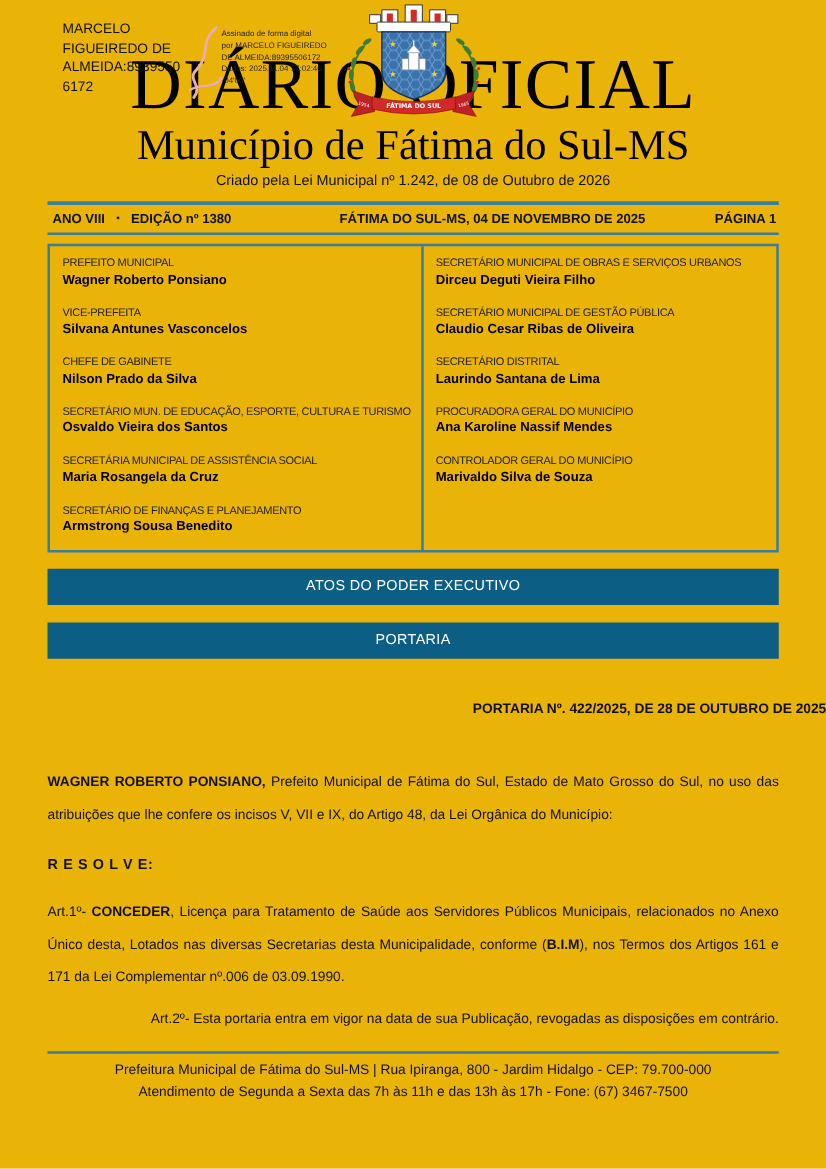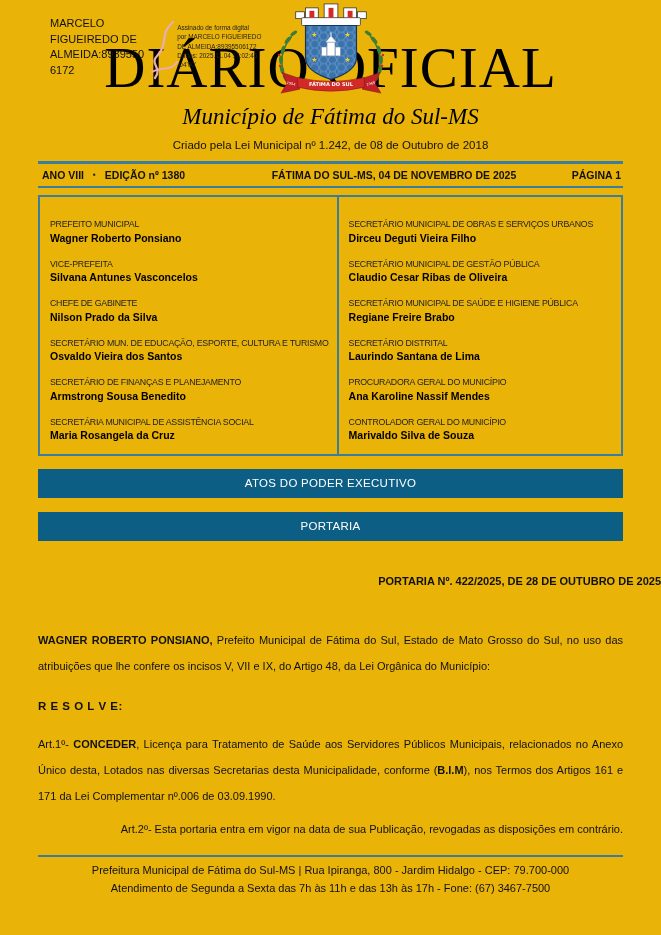--- a/index.html
+++ b/index.html
@@ -19,34 +19,34 @@
   .sig-name{width:104px;font-size:11px;line-height:15.5px;color:#111;overflow-wrap:anywhere;}
   .sig-mark{margin:2px -2px 0 0;flex:0 0 30px;}
   .sig-details{width:92px;font-size:6.4px;line-height:9.3px;color:#222;padding-top:7px;}
 
   
   .crest{position:absolute;left:calc(50% - 65px);top:1px;width:130px;height:98px;}
 
   
   .masthead{padding-top:38px;text-align:center;}
   .masthead h1{font-family:"Liberation Serif",serif;font-weight:400;font-size:57px;line-height:60px;letter-spacing:1px;color:#000;}
-  .masthead h2{font-family:"Liberation Serif",serif;font-weight:400;font-size:23px;line-height:38px;color:#000;font-style:italic;}
+  .masthead h2{font-family:"Liberation Serif",serif;font-weight:400;font-size:34px;line-height:38px;color:#000;}
   .masthead .tagline{font-size:11.5px;line-height:15px;margin-top:2px;color:#111;}
 
   
   .issue-bar{margin:8px 38px 0;border-top:3px solid var(--rule);border-bottom:2px solid var(--rule);
     display:flex;align-items:center;padding:5px 2px 5px 4px;font-size:10.5px;font-weight:bold;color:#111;}
   .issue-left{display:flex;align-items:center;gap:9px;white-space:nowrap;}
   .issue-sep{font-size:8px;position:relative;top:-1px;}
   .issue-date{flex:1;text-align:center;white-space:nowrap;padding-left:31px;}
   .issue-page{white-space:nowrap;}
 
   
   .officials{margin:7px 38px 0;border:2px solid var(--rule);display:grid;grid-template-columns:1fr 1fr;}
-  .off-col{padding:22px 8px 8px 10px;}
+  .off-col{padding:8px 8px 8px 10px;}
   .off-col.right{border-left:2px solid var(--rule);}
   .off-entry{margin-bottom:14px;}
   .off-entry:last-child{margin-bottom:4px;}
   .off-role{font-size:8.8px;line-height:11.5px;letter-spacing:-0.25px;white-space:nowrap;color:#222;}
   .off-name{font-size:10.5px;line-height:14px;font-weight:bold;color:#000;}
 
   
   .banner{margin:13px 38px 0;height:29px;line-height:29px;background:var(--banner-bg);
     color:#fff;font-weight:normal;font-size:11.5px;text-align:center;letter-spacing:0.3px;}
   .banner + .banner{margin-top:14px;}
@@ -155,21 +155,21 @@
       <path d="M32,78 Q66,86 100,78 L100,88 Q66,96 32,88 Z" fill="#d22b27" stroke="#7a1212" stroke-width="0.5"></path>
       <text x="66" y="86.8" text-anchor="middle" font-size="5.2" font-weight="bold" fill="#fff" font-family="DejaVu Sans, sans-serif">FÁTIMA DO SUL</text>
       <text x="25" y="85.5" text-anchor="middle" font-size="3.6" fill="#fff" transform="rotate(14 25 85.5)" font-family="DejaVu Sans, sans-serif">1954</text>
       <text x="107" y="85.5" text-anchor="middle" font-size="3.6" fill="#fff" transform="rotate(-14 107 85.5)" font-family="DejaVu Sans, sans-serif">1965</text>
     </svg>
   </div>
 
   <div class="masthead">
     <h1>DIÁRIO OFICIAL</h1>
     <h2>Município de Fátima do Sul-MS</h2>
-    <div class="tagline">Criado pela Lei Municipal nº 1.242, de 08 de Outubro de 2018</div>
+    <div class="tagline">Criado pela Lei Municipal nº 1.242, de 08 de Outubro de 2026</div>
   </div>
 
   <div class="issue-bar">
     <div class="issue-left">
       <span>ANO VIII</span>
       <span class="issue-sep">▪</span>
       <span>EDIÇÃO nº 1380</span>
     </div>
     <div class="issue-date">FÁTIMA DO SUL-MS, 04 DE NOVEMBRO DE 2025</div>
     <div class="issue-page">PÁGINA 1</div>
@@ -187,40 +187,36 @@
       </div>
       <div class="off-entry">
         <div class="off-role">CHEFE DE GABINETE</div>
         <div class="off-name">Nilson Prado da Silva</div>
       </div>
       <div class="off-entry">
         <div class="off-role">SECRETÁRIO MUN. DE EDUCAÇÃO, ESPORTE, CULTURA E TURISMO</div>
         <div class="off-name">Osvaldo Vieira dos Santos</div>
       </div>
       <div class="off-entry">
+        <div class="off-role">SECRETÁRIA MUNICIPAL DE ASSISTÊNCIA SOCIAL</div>
+        <div class="off-name">Maria Rosangela da Cruz</div>
+      </div>
+      <div class="off-entry">
         <div class="off-role">SECRETÁRIO DE FINANÇAS E PLANEJAMENTO</div>
         <div class="off-name">Armstrong Sousa Benedito</div>
       </div>
-      <div class="off-entry">
-        <div class="off-role">SECRETÁRIA MUNICIPAL DE ASSISTÊNCIA SOCIAL</div>
-        <div class="off-name">Maria Rosangela da Cruz</div>
-      </div>
     </div>
     <div class="off-col right">
       <div class="off-entry">
         <div class="off-role">SECRETÁRIO MUNICIPAL DE OBRAS E SERVIÇOS URBANOS</div>
         <div class="off-name">Dirceu Deguti Vieira Filho</div>
       </div>
       <div class="off-entry">
         <div class="off-role">SECRETÁRIO MUNICIPAL DE GESTÃO PÚBLICA</div>
         <div class="off-name">Claudio Cesar Ribas de Oliveira</div>
-      </div>
-      <div class="off-entry">
-        <div class="off-role">SECRETÁRIO MUNICIPAL DE SAÚDE E HIGIENE PÚBLICA</div>
-        <div class="off-name">Regiane Freire Brabo</div>
       </div>
       <div class="off-entry">
         <div class="off-role">SECRETÁRIO DISTRITAL</div>
         <div class="off-name">Laurindo Santana de Lima</div>
       </div>
       <div class="off-entry">
         <div class="off-role">PROCURADORA GERAL DO MUNICÍPIO</div>
         <div class="off-name">Ana Karoline Nassif Mendes</div>
       </div>
       <div class="off-entry">

